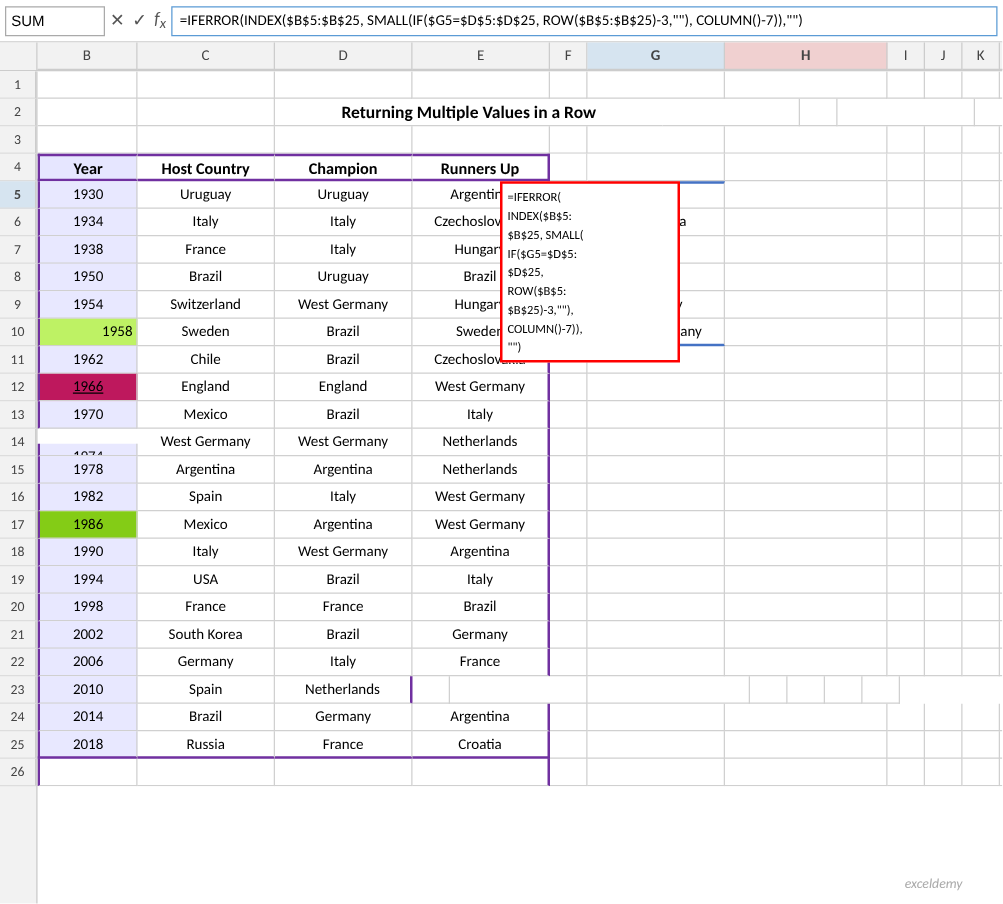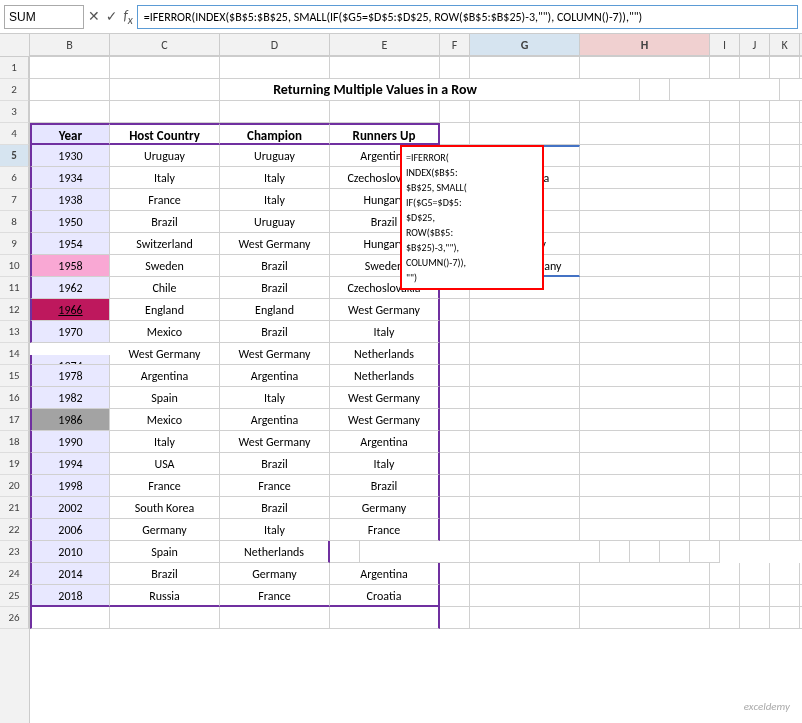--- a/index.html
+++ b/index.html
@@ -159,21 +159,21 @@
     .merged-title {
       text-align: center;
       font-weight: bold;
       font-size: 14px;
     }
 
     
     .watermark {
       position: fixed;
       bottom: 10px;
-      right: 12px;
+      right: 32px;
       font-size: 11px;
       color: #aaa;
       font-style: italic;
     }
 
     
     .tbl-top { border-top: 2px solid #7030a0 !important; }
     .tbl-left { border-left: 2px solid #7030a0 !important; }
     .tbl-right { border-right: 2px solid #7030a0 !important; }
     .tbl-bottom { border-bottom: 2px solid #7030a0 !important; }
@@ -373,21 +373,21 @@
     <div class="cell col-e" style="border-right: 2px solid #7030a0 !important; ">Hungary</div>
     <div class="cell col-f"></div>
     <div class="cell col-g" style="border-left: 2px solid #4472c4 !important;">Uruguay</div>
     <div class="cell col-h"></div>
     <div class="cell col-i"></div>
     <div class="cell col-j"></div>
     <div class="cell col-k"></div>
     <div class="cell col-l"></div>
   </div>
             <div class="grid-row">
-    <div class="cell col-b" style="background:#f9a8d4; border-left: 2px solid #7030a0 !important; ">1958</div>
+    <div class="cell col-b" style="background:#bef264; border-left: 2px solid #7030a0 !important; text-align: right; ">1958</div>
     <div class="cell col-c" style="">Sweden</div>
     <div class="cell col-d" style="">Brazil</div>
     <div class="cell col-e" style="border-right: 2px solid #7030a0 !important; ">Sweden</div>
     <div class="cell col-f"></div>
     <div class="cell col-g" style="border-left: 2px solid #4472c4 !important; border-bottom: 2px solid #4472c4 !important;">West Germany</div>
     <div class="cell col-h"></div>
     <div class="cell col-i"></div>
     <div class="cell col-j"></div>
     <div class="cell col-k"></div>
     <div class="cell col-l"></div>
@@ -464,21 +464,21 @@
     <div class="cell col-e" style="border-right: 2px solid #7030a0 !important; ">West Germany</div>
     <div class="cell col-f"></div>
     <div class="cell col-g" style=""></div>
     <div class="cell col-h"></div>
     <div class="cell col-i"></div>
     <div class="cell col-j"></div>
     <div class="cell col-k"></div>
     <div class="cell col-l"></div>
   </div>
             <div class="grid-row">
-    <div class="cell col-b" style="background:#a3a3a3; border-left: 2px solid #7030a0 !important; ">1986</div>
+    <div class="cell col-b" style="background:#84cc16; border-left: 2px solid #7030a0 !important; ">1986</div>
     <div class="cell col-c" style="">Mexico</div>
     <div class="cell col-d" style="">Argentina</div>
     <div class="cell col-e" style="border-right: 2px solid #7030a0 !important; ">West Germany</div>
     <div class="cell col-f"></div>
     <div class="cell col-g" style=""></div>
     <div class="cell col-h"></div>
     <div class="cell col-i"></div>
     <div class="cell col-j"></div>
     <div class="cell col-k"></div>
     <div class="cell col-l"></div>

